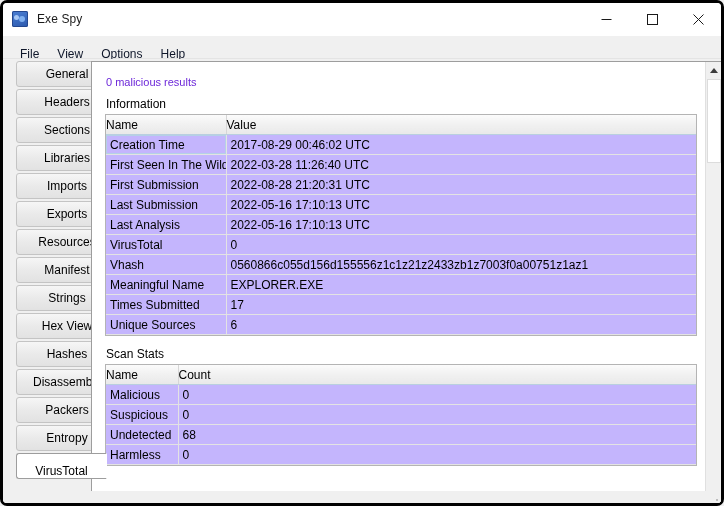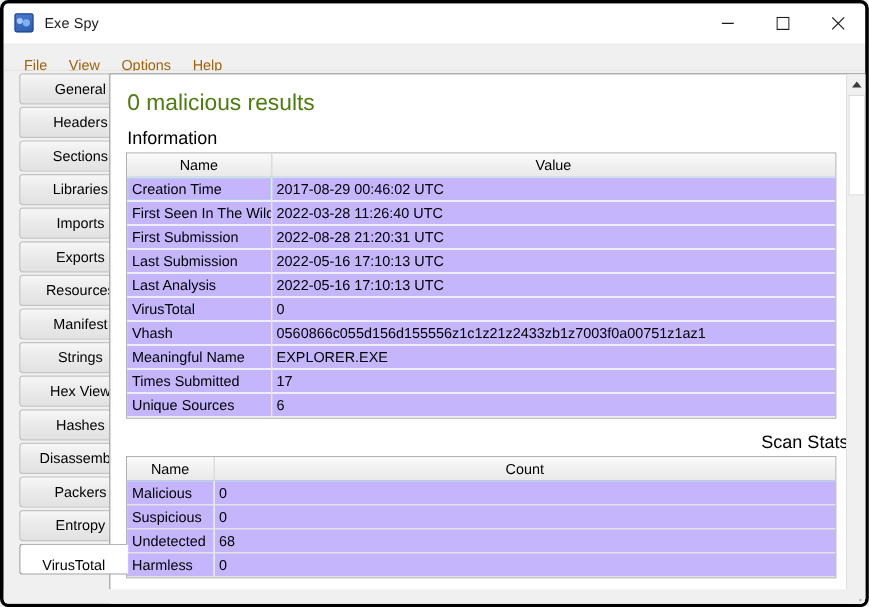--- a/index.html
+++ b/index.html
@@ -86,21 +86,21 @@
   .menubar {
     height: 22px;
     background: #f0f0f0;
     display: flex;
     align-items: center;
     padding-left: 8px;
     border-bottom: 1px solid #e4e4e4;
   }
   .menu-item {
     font-size: 12px;
-    color: #a16207;
+    color: #0f172a;
     padding: 16px 9px 2px 9px;
     line-height: 16px;
     white-space: nowrap;
   }
   .menu-item u { text-decoration: underline; }
 
   
   .body-area {
     position: relative;
     height: 452px;
@@ -153,30 +153,30 @@
   }
   .content-inner {
     position: absolute;
     left: 0; top: 0;
     width: 615px;
     height: 444px;
     padding: 0;
   }
 
   .result-title {
-    font-size: 19px;
-    color: #4d7c0f;
+    font-size: 11px;
+    color: #6d28d9;
     margin: 14px 0 0 14px;
   }
   .group-label {
-    font-size: 15px;
+    font-size: 12px;
     color: #000;
     margin: 9px 0 3px 14px;
   }
-  .group-label.second { margin-top: 11px; text-align: right; }
+  .group-label.second { margin-top: 11px; }
 
   
   .table-wrap {
     margin-left: 13px;
     width: 592px;
     border: 1px solid #b4b4b4;
     box-sizing: border-box;
     background: #fff;
   }
   table.grid {
@@ -185,21 +185,21 @@
     table-layout: fixed;
     font-size: 12px;
   }
   table.grid th {
     height: 19px;
     background: linear-gradient(to bottom, #fbfbfb 0%, #f1f1f1 48%, #e9e9e9 100%);
     border-right: 1px solid #d6d6d6;
     border-bottom: 1px solid #b9cfe0;
     font-weight: normal;
     color: #000;
-    text-align: center;
+    text-align: left;
     padding: 0;
   }
   table.grid th:last-child { border-right: none; }
   table.grid td {
     height: 19px;
     border-right: 1px solid #e3e3e3;
     border-bottom: 1px solid #e3e3e3;
     padding: 0 0 0 4px;
     color: #000;
     white-space: nowrap;

